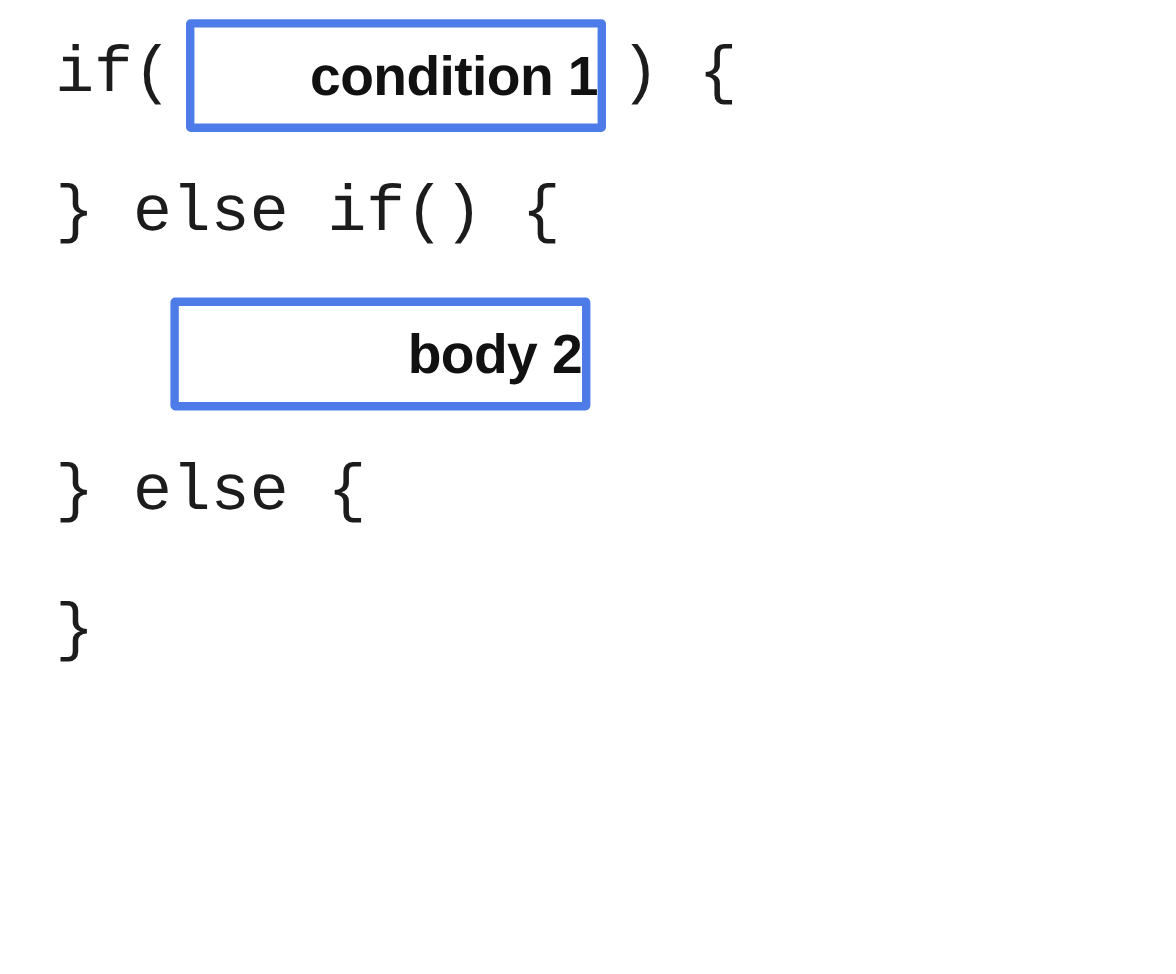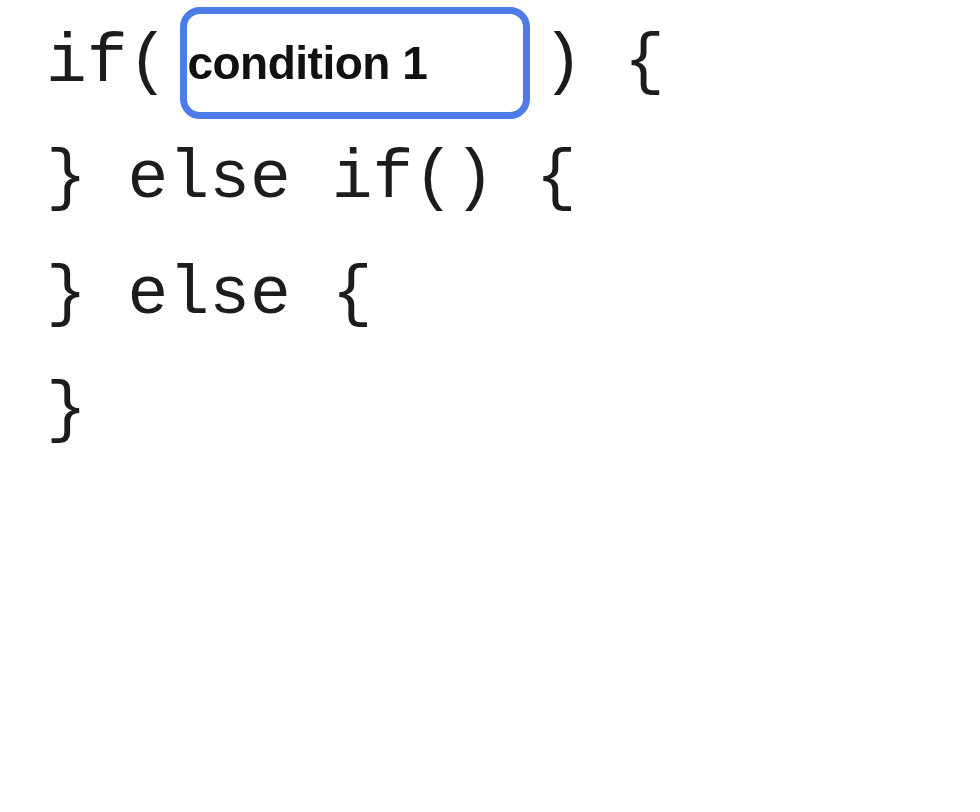--- a/index.html
+++ b/index.html
@@ -17,36 +17,36 @@
     overflow: hidden;
   }
   .row {
     display: flex;
     align-items: center;
     height: 102px;
     margin-bottom: 14px;
   }
   .code {
     font-family: "Liberation Mono", "DejaVu Sans Mono", monospace;
-    font-size: 68px;
+    font-size: 54px;
     font-weight: 400;
     color: #1c1c1c;
     white-space: pre;
     line-height: 1;
   }
   .slot {
     box-sizing: border-box;
     min-width: 350px;
-    height: 112px;
+    height: 94px;
     border: 7px solid #4d7ce8;
-    border-radius: 20px;
+    border-radius: 4px;
     background: #ffffff;
     display: flex;
     align-items: center;
-    justify-content: flex-start;
+    justify-content: flex-end;
     margin: 0 12px;
     flex: 0 0 auto;
   }
   .slot-label {
     font-family: "Liberation Sans", sans-serif;
     font-size: 46px;
     font-weight: 600;
     letter-spacing: -0.5px;
     color: #111111;
     white-space: nowrap;
@@ -67,20 +67,25 @@
     </span>
     <span class="code">) {</span>
   </div>
 
 
   <div class="row">
     <span class="code">} else if(</span>
     <span class="code">) {</span>
   </div>
 
+  <div class="row">
+    <span class="slot indent">
+      <span class="slot-label">body 2</span>
+    </span>
+  </div>
 
   <div class="row">
     <span class="code">} else {</span>
   </div>
 
 
   <div class="row">
     <span class="code">}</span>
   </div>
 

